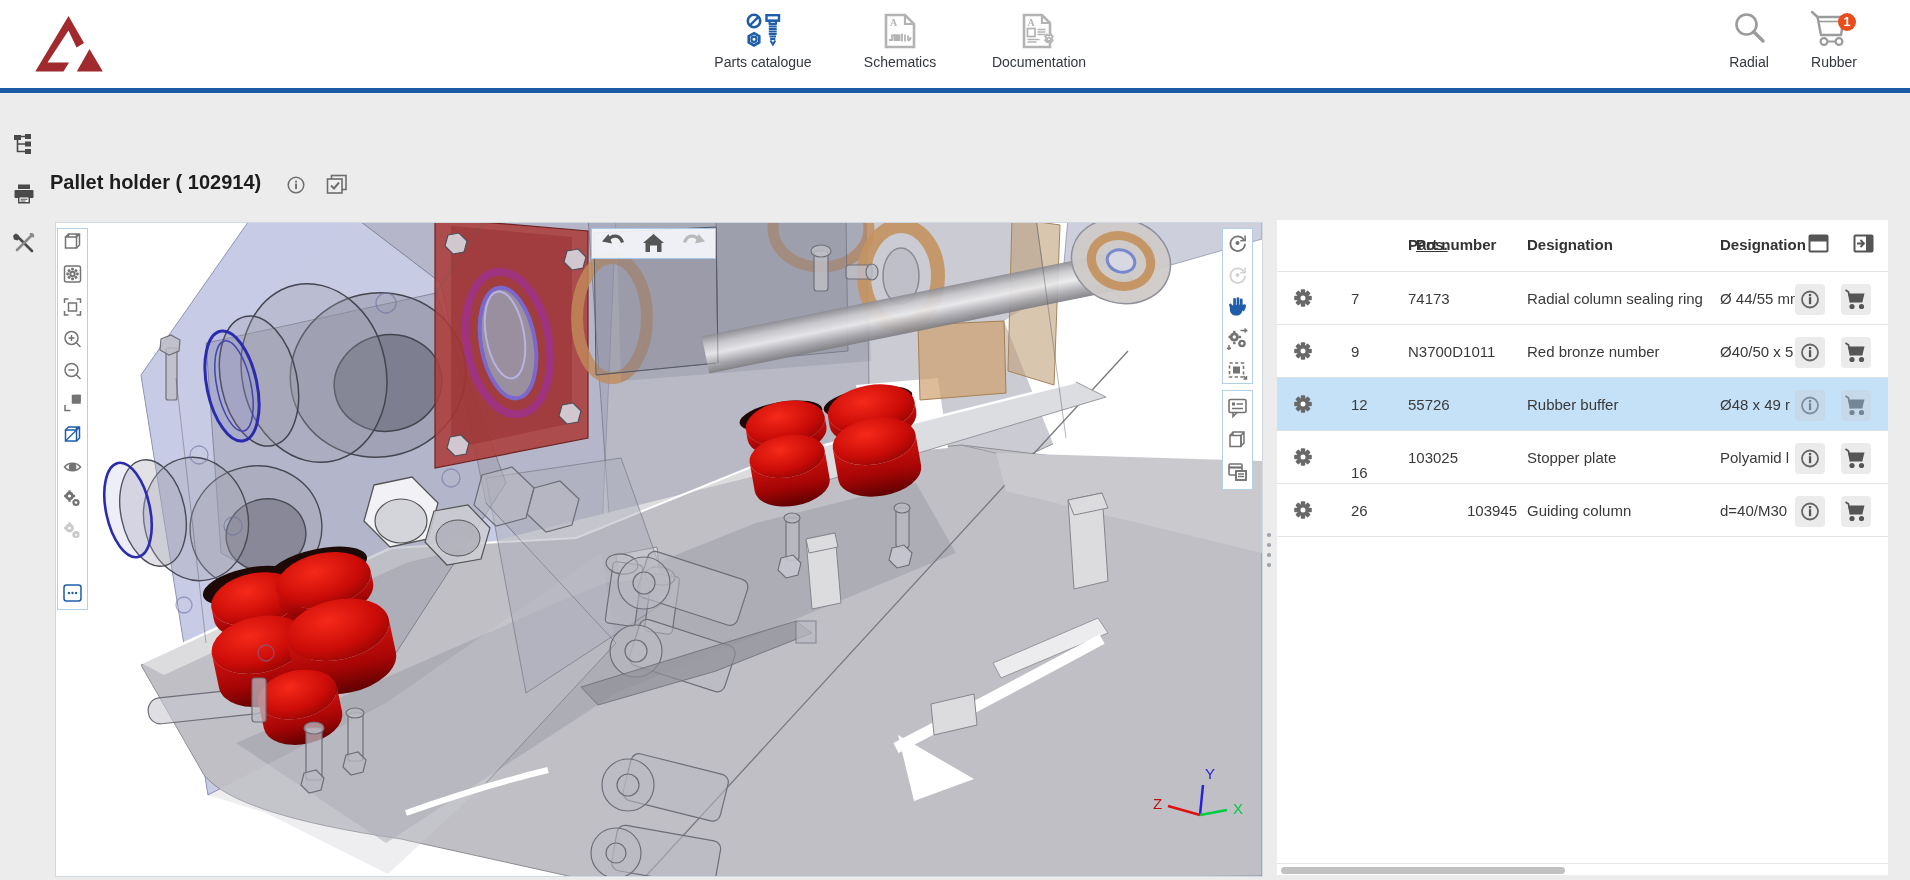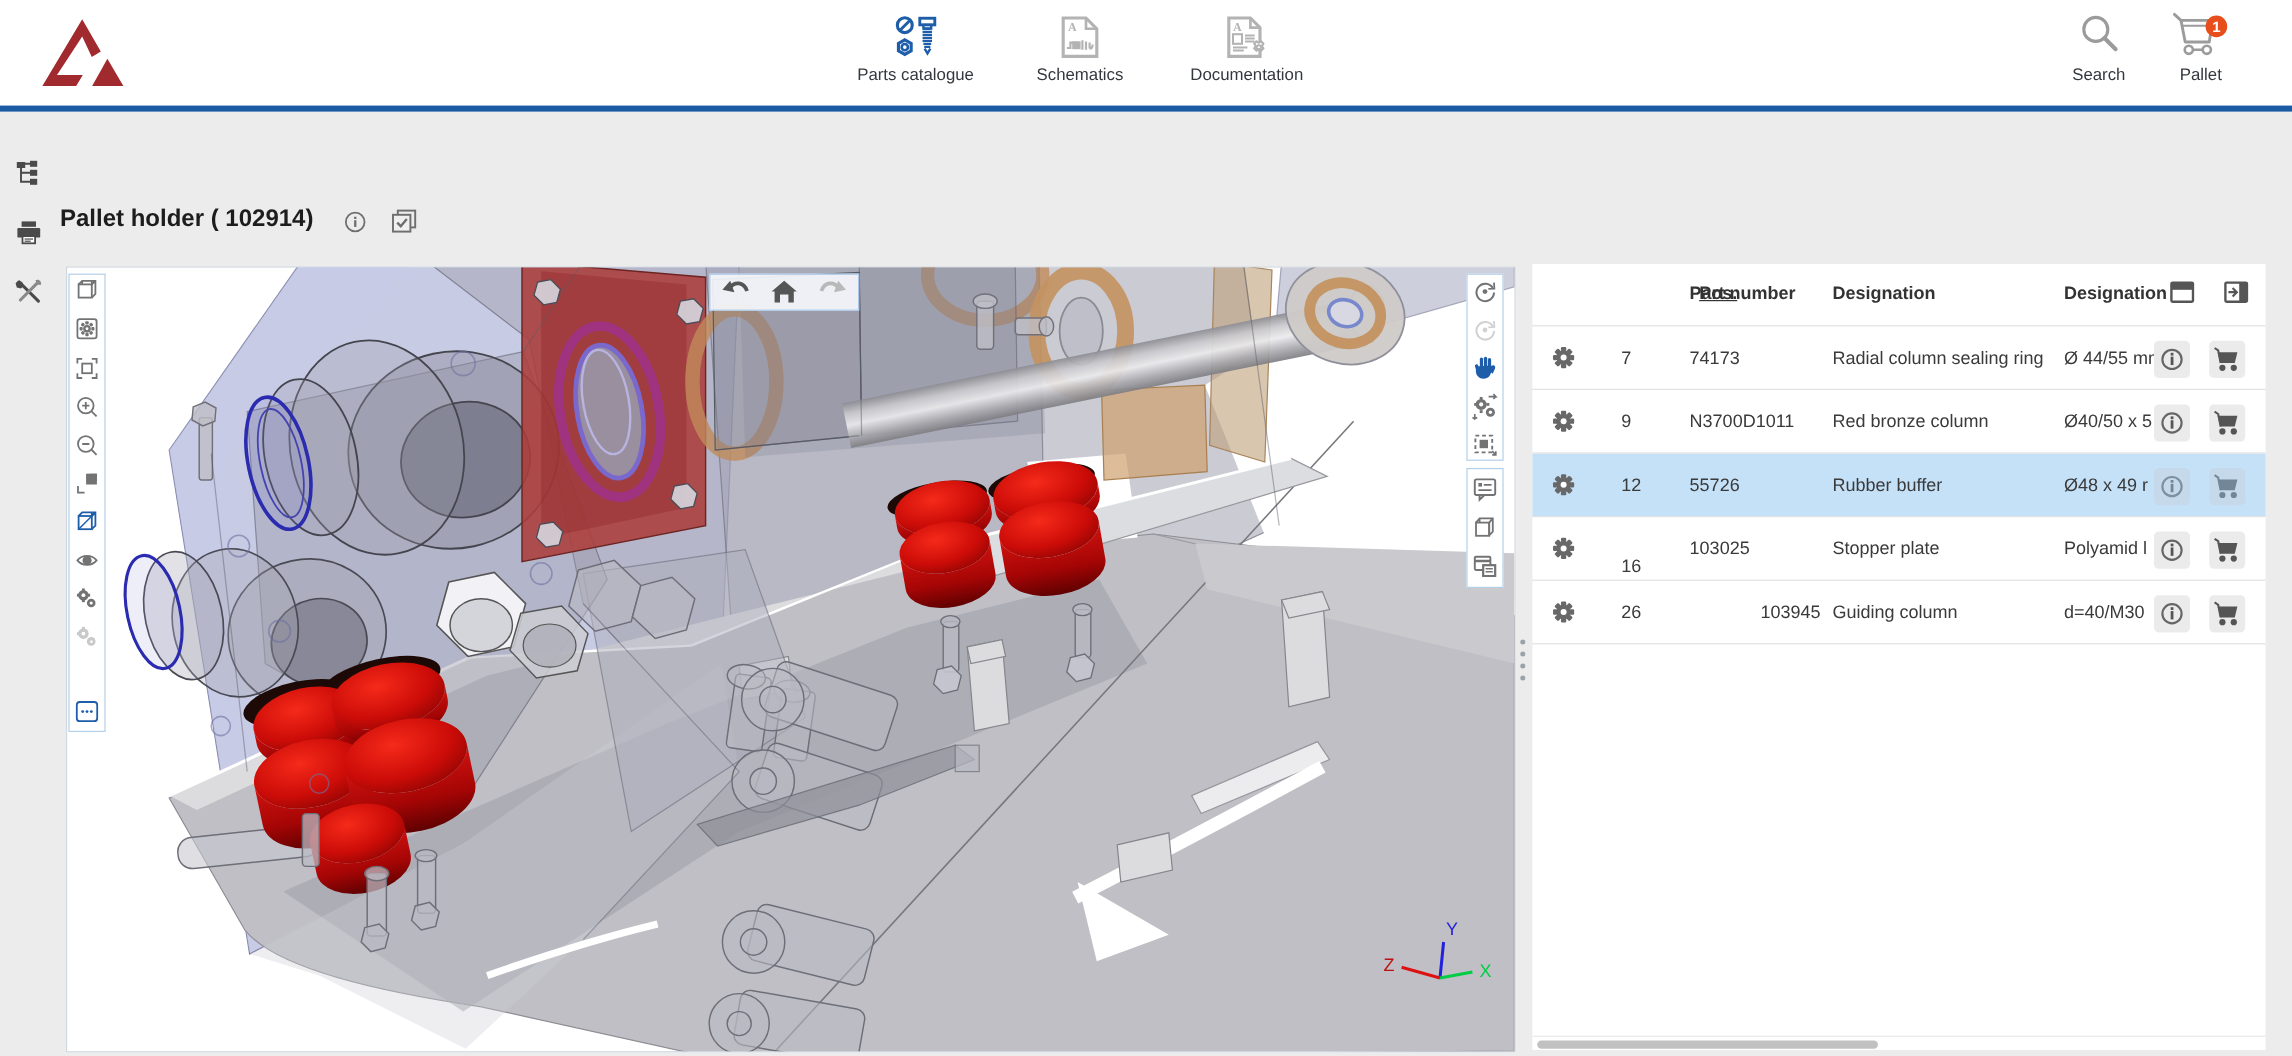--- a/index.html
+++ b/index.html
@@ -83,22 +83,22 @@
       <circle cx="14" cy="33.5" r="3.4" fill="none" stroke="#9b9b9b" stroke-width="2.2"></circle>
       <circle cx="29" cy="33.5" r="3.4" fill="none" stroke="#9b9b9b" stroke-width="2.2"></circle>
       <line x1="17.5" y1="33.5" x2="25.5" y2="33.5" stroke="#9b9b9b" stroke-width="2"></line>
       <circle cx="37" cy="14" r="9" fill="#e84e1b"></circle>
       <text x="37" y="18.3" font-size="12.5" font-weight="bold" fill="#fff" text-anchor="middle">1</text>
     </svg>
   </div>
   <div class="navlabel" style="left:712px;width:102px;">Parts catalogue</div>
   <div class="navlabel" style="left:862px;width:76px;">Schematics</div>
   <div class="navlabel" style="left:988px;width:102px;">Documentation</div>
-  <div class="navlabel" style="left:1725px;width:48px;">Search</div>
-  <div class="navlabel" style="left:1808px;width:52px;">Pallet</div>
+  <div class="navlabel" style="left:1725px;width:48px;">Radial</div>
+  <div class="navlabel" style="left:1808px;width:52px;">Rubber</div>
   <div id="blueline"></div>
 
   <div id="title">Pallet holder ( 102914)</div>
   <div id="side-icons">
 
     <svg class="abs" style="left:13px;top:133px" width="22" height="22" viewBox="0 0 22 22">
       <g fill="#4a4a4a">
         <rect x="1" y="2" width="7" height="5"></rect>
         <rect x="12" y="1" width="6" height="5"></rect>
         <rect x="12" y="8.5" width="6" height="5"></rect>
@@ -589,21 +589,21 @@
     <div class="row-sep" style="top:377px"></div>
     <div class="row-sep" style="top:430px"></div>
     <div class="row-sep" style="top:483px"></div>
     <div class="row-sep" style="top:536px"></div>
     <div class="cell" style="left:1351px;top:290px">7</div>
     <div class="cell" style="left:1408px;top:290px">74173</div>
     <div class="cell" style="left:1527px;top:290px">Radial column sealing ring</div>
     <div class="cell" style="left:1720px;top:290px;width:76px;overflow:hidden;white-space:nowrap">Ø 44/55 mm</div>
     <div class="cell" style="left:1351px;top:343px">9</div>
     <div class="cell" style="left:1408px;top:343px">N3700D1011</div>
-    <div class="cell" style="left:1527px;top:343px">Red bronze column</div>
+    <div class="cell" style="left:1527px;top:343px">Red bronze number</div>
     <div class="cell" style="left:1720px;top:343px;width:76px;overflow:hidden;white-space:nowrap">Ø40/50 x 5</div>
     <div class="cell" style="left:1351px;top:396px">12</div>
     <div class="cell" style="left:1408px;top:396px">55726</div>
     <div class="cell" style="left:1527px;top:396px">Rubber buffer</div>
     <div class="cell" style="left:1720px;top:396px;width:76px;overflow:hidden;white-space:nowrap">Ø48 x 49 r</div>
     <div class="cell" style="left:1351px;top:464px">16</div>
     <div class="cell" style="left:1408px;top:449px">103025</div>
     <div class="cell" style="left:1527px;top:449px">Stopper plate</div>
     <div class="cell" style="left:1720px;top:449px;width:76px;overflow:hidden;white-space:nowrap">Polyamid l</div>
     <div class="cell" style="left:1351px;top:502px">26</div>

